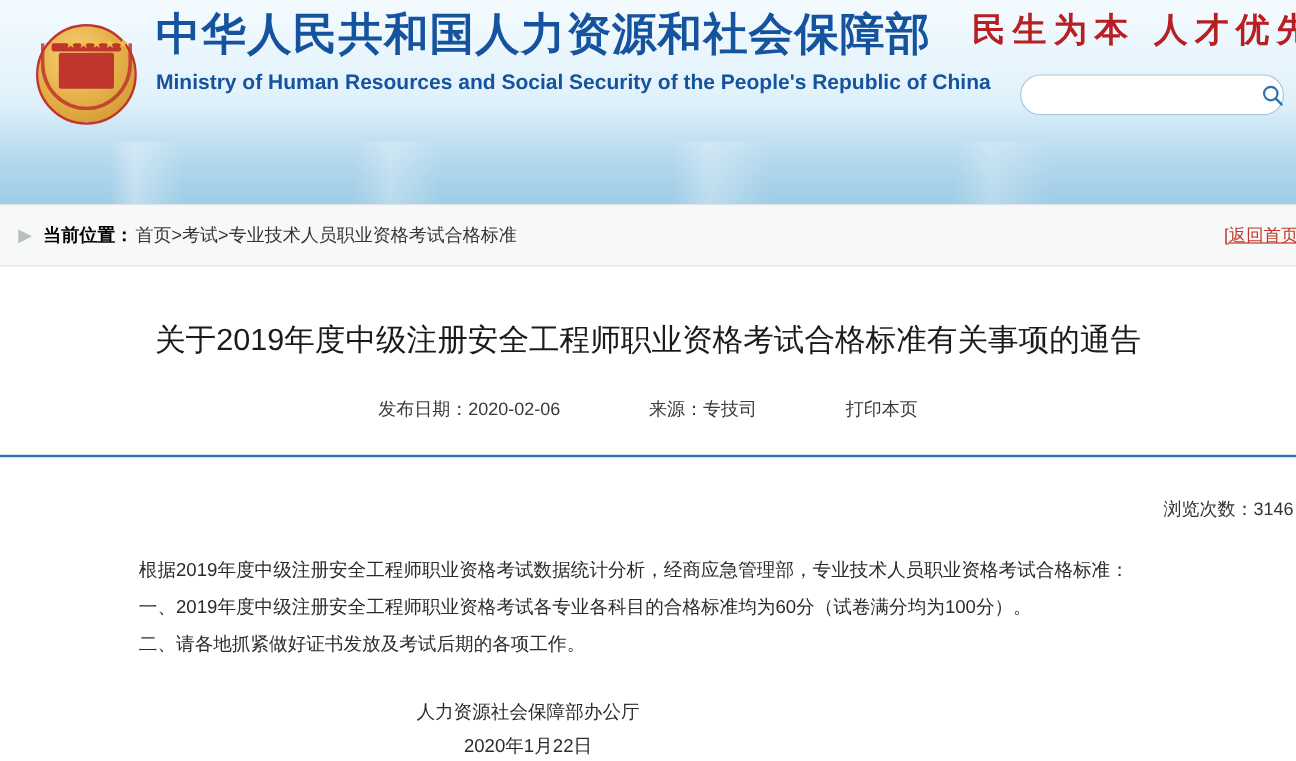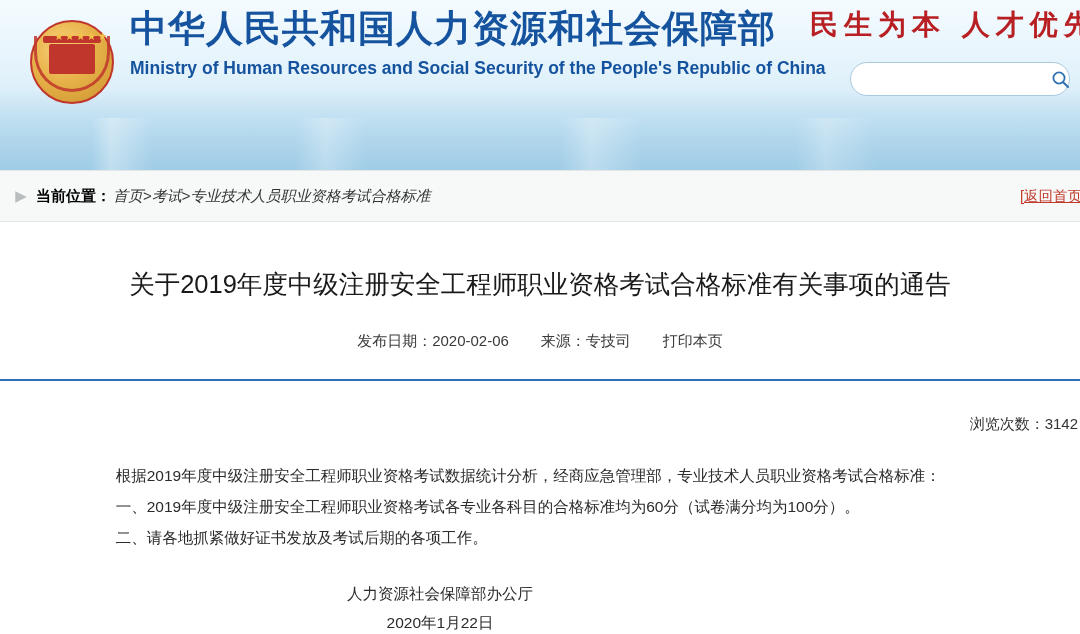--- a/index.html
+++ b/index.html
@@ -155,21 +155,20 @@
     font-weight: bold;
     margin-right: 2px;
   }
   .crumb-path {
     font-size: 15px;
     color: #333333;
   }
   .crumb-path a {
     color: #333333;
     text-decoration: none;
-    font-style: italic;
   }
   .back-home {
     position: absolute;
     right: -6px;
     font-size: 14.5px;
     color: #c0392b;
     white-space: nowrap;
   }
 
   
@@ -184,21 +183,21 @@
     font-weight: normal;
     color: #1a1a1a;
     line-height: 36px;
     padding: 0 60px;
   }
   .meta-row {
     margin-top: 30px;
     display: flex;
     justify-content: center;
     align-items: center;
-    gap: 32px;
+    gap: 74px;
     font-size: 15px;
     color: #3a3a3a;
   }
   .meta-print { color: #3a3a3a; cursor: pointer; }
   .rule {
     margin: 28px 0 0 0;
     height: 2px;
     background: #2f6fb3;
     width: 1080px;
   }
@@ -274,21 +273,21 @@
   <div class="art-title">关于2019年度中级注册安全工程师职业资格考试合格标准有关事项的通告</div>
 
   <div class="meta-row">
     <span><span>发布日期：</span><span>2020-02-06</span></span>
     <span><span>来源：</span><span>专技司</span></span>
     <span class="meta-print">打印本页</span>
   </div>
 
   <div class="rule"></div>
 
-  <div class="views"><span>浏览次数：</span><span>3142</span></div>
+  <div class="views"><span>浏览次数：</span><span>3146</span></div>
 
   <div class="body-text">
     <p class="indent">根据2019年度中级注册安全工程师职业资格考试数据统计分析，经商应急管理部，专业技术人员职业资格考试合格标准：</p>
     <p class="indent">一、2019年度中级注册安全工程师职业资格考试各专业各科目的合格标准均为60分（试卷满分均为100分）。</p>
     <p class="indent">二、请各地抓紧做好证书发放及考试后期的各项工作。</p>
   </div>
 
   <div class="signature">
     <div>人力资源社会保障部办公厅</div>
     <div>2020年1月22日</div>

